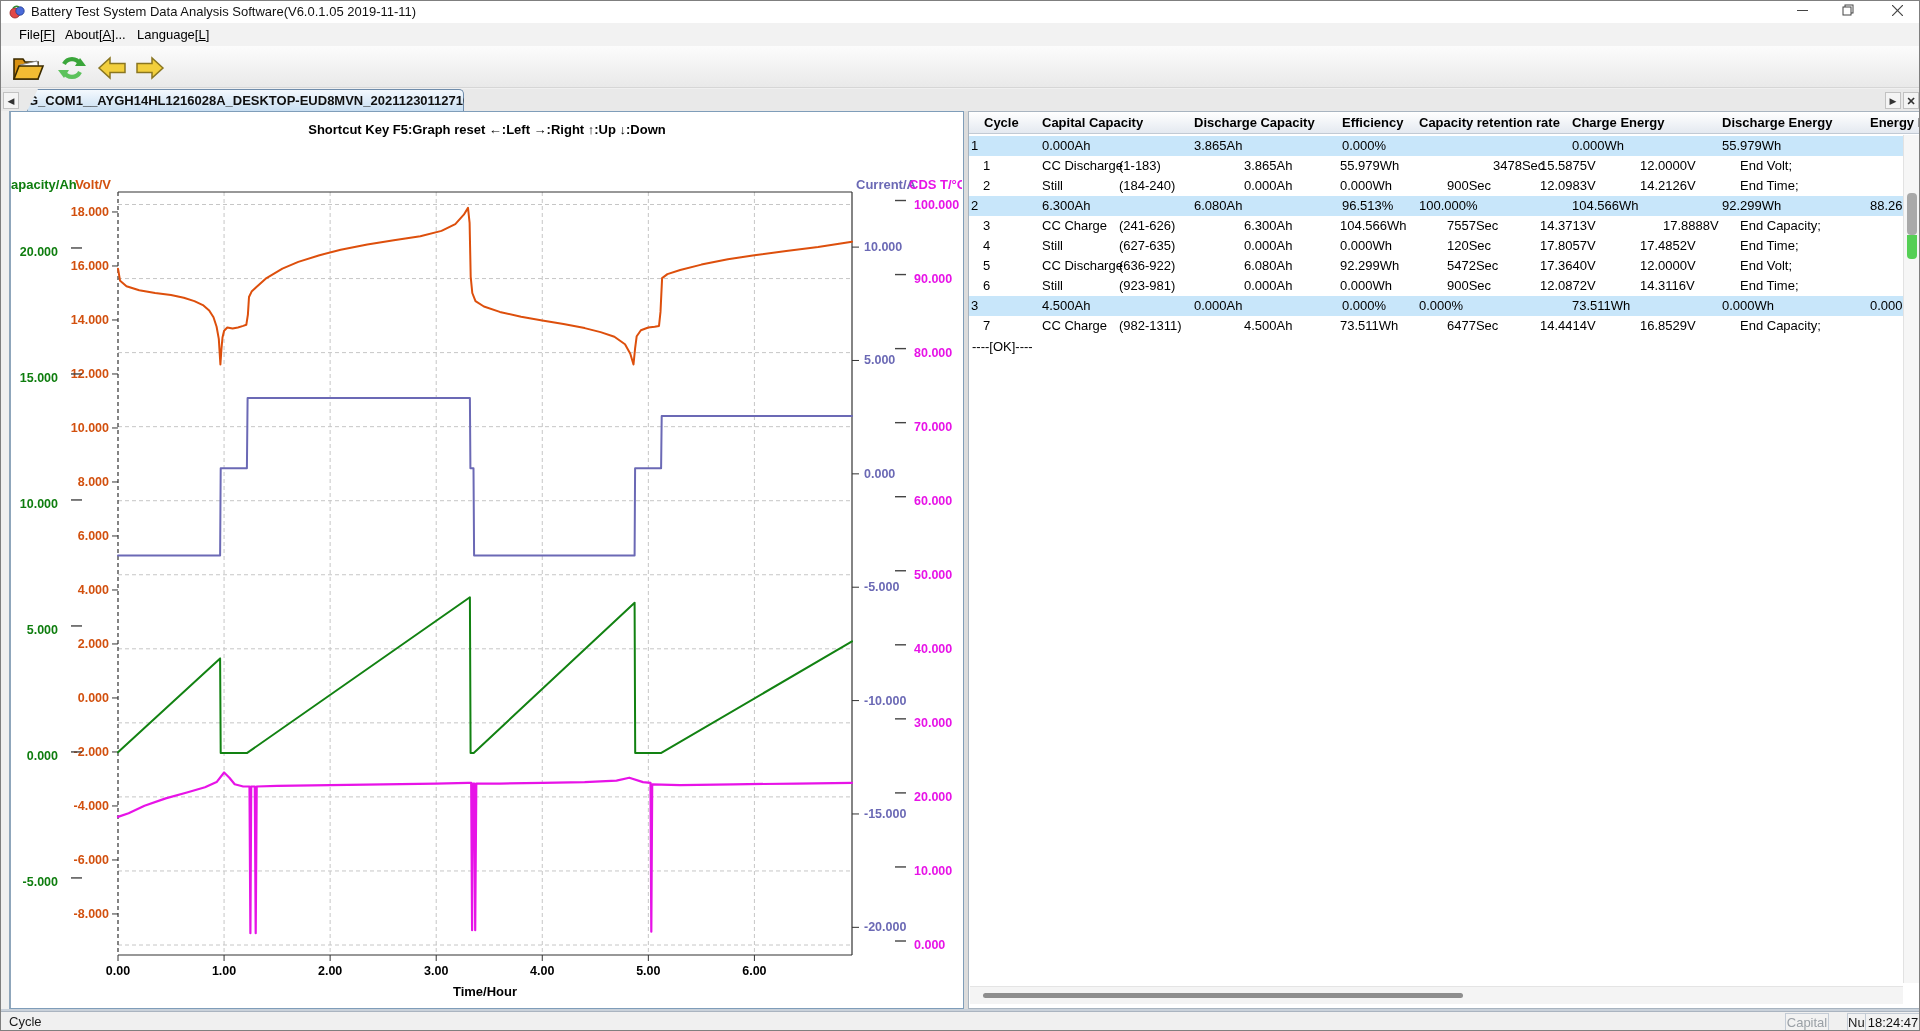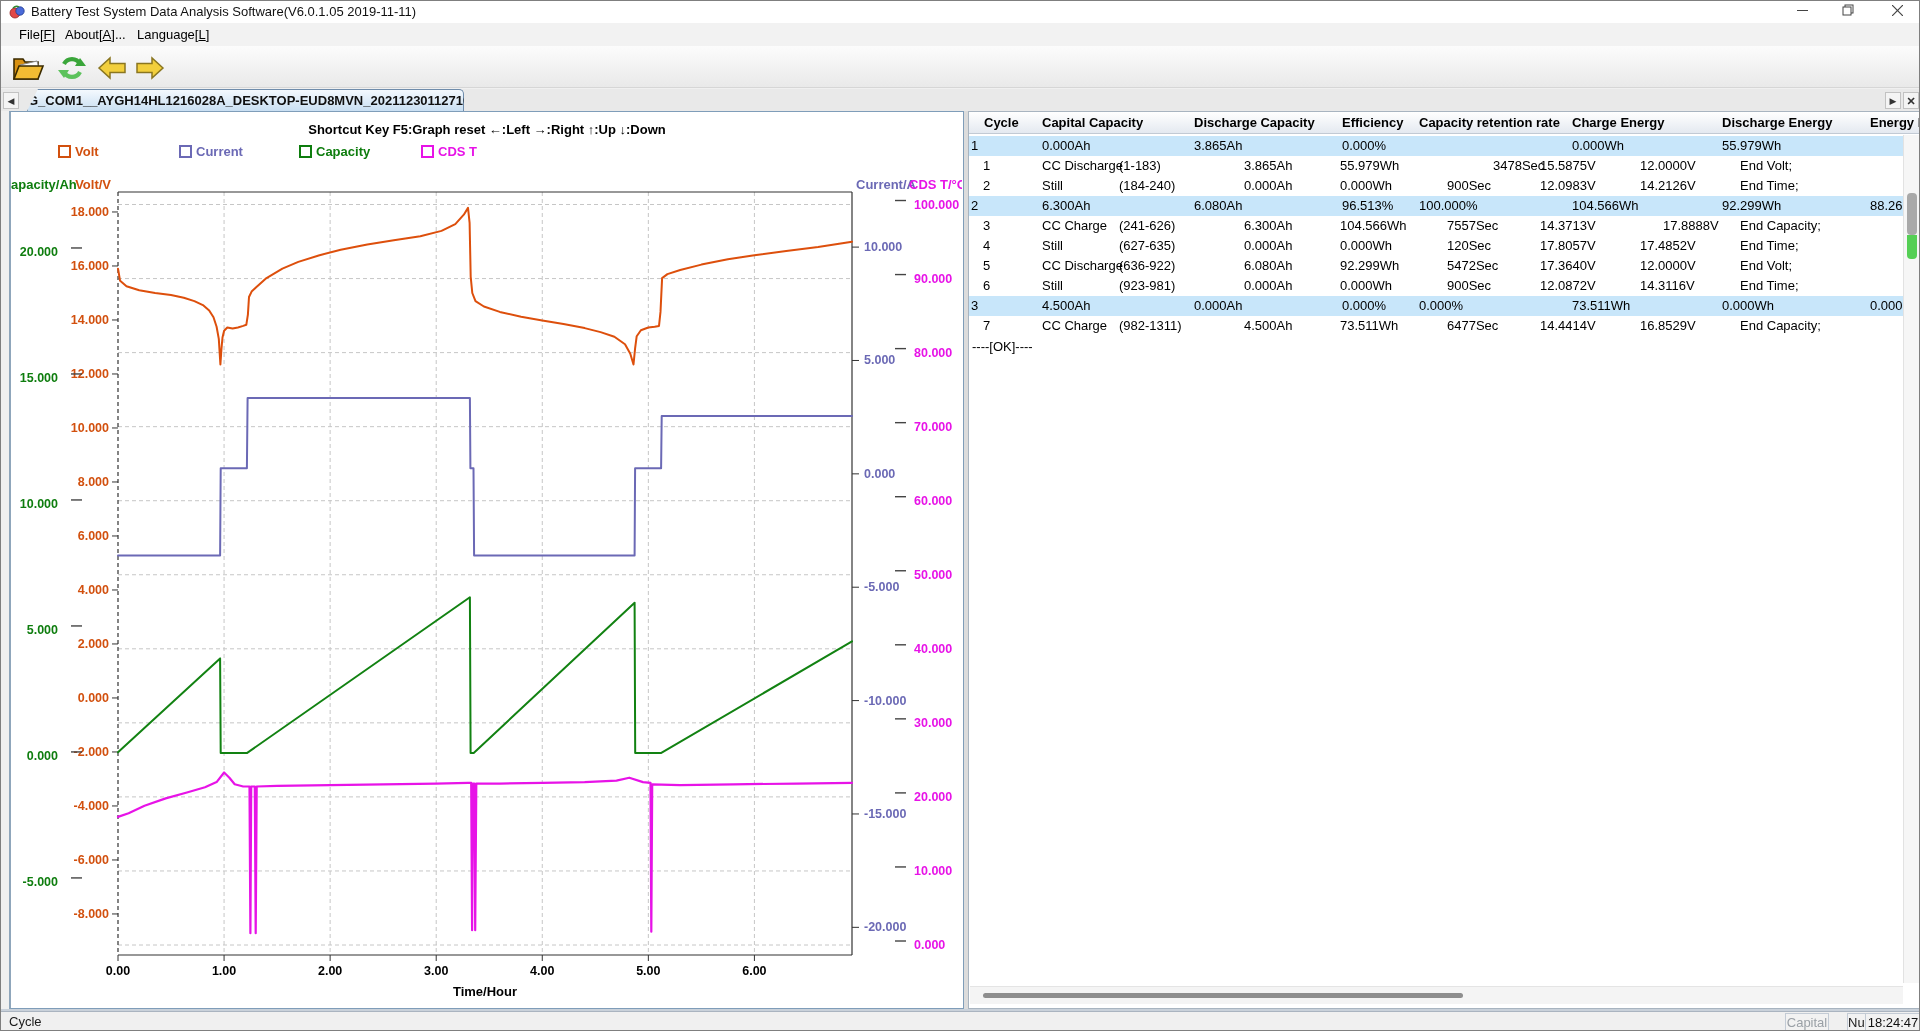--- a/index.html
+++ b/index.html
@@ -143,38 +143,20 @@
 
   <div class="tabbar">
     <div class="tab-scroll ts-left">◀</div>
     <div class="tab">G_COM1__AYGH14HL1216028A_DESKTOP-EUD8MVN_20211230112710#001_2.cds</div>
     <div class="tab-scroll ts-right">▶</div>
     <div class="tab-scroll ts-close">✕</div>
   </div>
 
   <div class="chart-panel">
     <div class="shortcut">Shortcut Key  F5:Graph reset  ←:Left  →:Right  ↑:Up  ↓:Down</div>
-    <div class="legend" id="legend">
-        <div class="legend-item" style="left: 47px;">
-          <span class="legend-box" style="border-color: rgb(210, 80, 14);"></span>
-          <span style="color: rgb(210, 80, 14);">Volt</span>
-        </div>
-        <div class="legend-item" style="left: 168px;">
-          <span class="legend-box" style="border-color: rgb(107, 105, 181);"></span>
-          <span style="color: rgb(107, 105, 181);">Current</span>
-        </div>
-        <div class="legend-item" style="left: 288px;">
-          <span class="legend-box" style="border-color: rgb(14, 125, 14);"></span>
-          <span style="color: rgb(14, 125, 14);">Capacity</span>
-        </div>
-        <div class="legend-item" style="left: 410px;">
-          <span class="legend-box" style="border-color: rgb(231, 19, 231);"></span>
-          <span style="color: rgb(231, 19, 231);">CDS T</span>
-        </div>
-      </div>
     <svg class="chart-svg" id="chart-svg">
         <line x1="107" y1="92.51426630434781" x2="841" y2="92.51426630434781" stroke="#c6c6c6" stroke-width="1" stroke-dasharray="4 3"></line>
         <line x1="107" y1="166.56317934782606" x2="841" y2="166.56317934782606" stroke="#c6c6c6" stroke-width="1" stroke-dasharray="4 3"></line>
         <line x1="107" y1="240.61209239130434" x2="841" y2="240.61209239130434" stroke="#c6c6c6" stroke-width="1" stroke-dasharray="4 3"></line>
         <line x1="107" y1="314.6610054347826" x2="841" y2="314.6610054347826" stroke="#c6c6c6" stroke-width="1" stroke-dasharray="4 3"></line>
         <line x1="107" y1="388.7099184782609" x2="841" y2="388.7099184782609" stroke="#c6c6c6" stroke-width="1" stroke-dasharray="4 3"></line>
         <line x1="107" y1="462.7588315217392" x2="841" y2="462.7588315217392" stroke="#c6c6c6" stroke-width="1" stroke-dasharray="4 3"></line>
         <line x1="107" y1="536.8077445652175" x2="841" y2="536.8077445652175" stroke="#c6c6c6" stroke-width="1" stroke-dasharray="4 3"></line>
         <line x1="107" y1="610.8566576086957" x2="841" y2="610.8566576086957" stroke="#c6c6c6" stroke-width="1" stroke-dasharray="4 3"></line>
         <line x1="107" y1="684.905570652174" x2="841" y2="684.905570652174" stroke="#c6c6c6" stroke-width="1" stroke-dasharray="4 3"></line>

